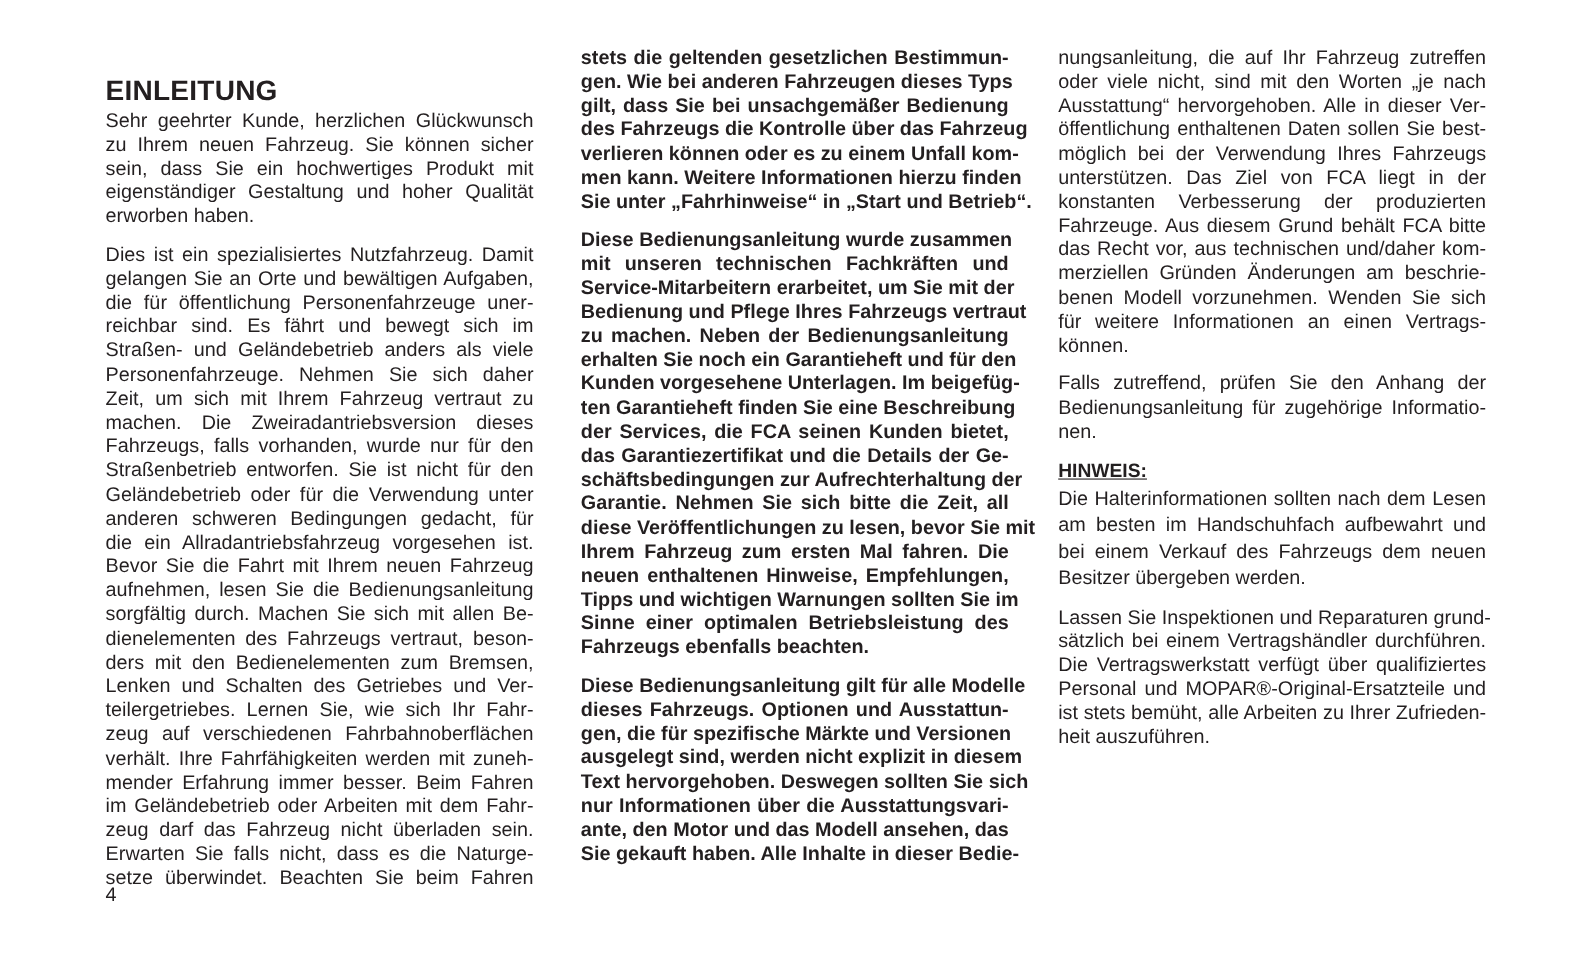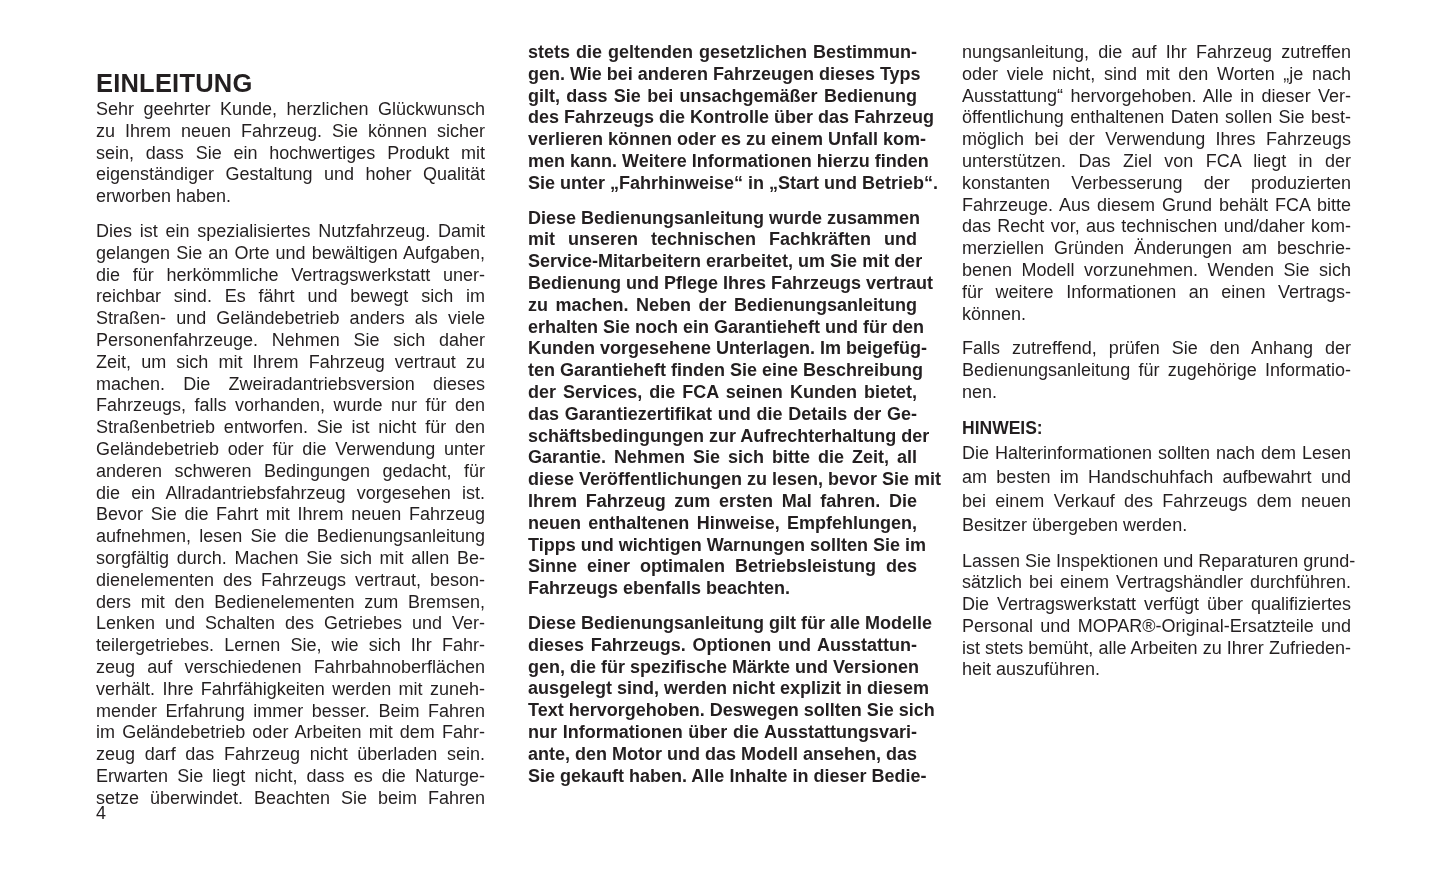--- a/index.html
+++ b/index.html
@@ -7,40 +7,40 @@
          font-family: "Liberation Sans", sans-serif; color: #231f20; }
   .col { position: absolute; top: 40px; }
   .c1 { left: 96px; width: 389px; margin-top: 28px; }
   .c2 { left: 528px; width: 389px; top: 42px; font-weight: bold; }
   .c3 { left: 962px; width: 389px; top: 42px; }
   h1.title { font-size: 25.5px; font-weight: bold; margin: 0 0 1px 0; line-height: 30px; letter-spacing: 0.2px; }
   .para { margin: 0 0 13px 0; }
   .line { display: block; font-size: 18px; line-height: 21.8px; height: 21.8px;
           text-align: justify; text-align-last: justify; white-space: nowrap; overflow: visible; }
   .line.last { text-align-last: left; }
-  .hinweis-head { font-size: 17.5px; font-weight: bold; line-height: 22px; margin: 0 0 2px 0; }
+  .hinweis-head { font-size: 17.5px; font-weight: bold; line-height: 22px; margin: 0 0 2px 0; text-decoration: underline; }
   .note .line { line-height: 24.2px; height: 24.2px; }
   .page-number { position: absolute; left: 96px; top: 803px; font-size: 18px; }
 </style>
 </head>
 <body>
 
 <div class="col c1">
   <h1 class="title">EINLEITUNG</h1>
   <div class="para">
       <span class="line">Sehr geehrter Kunde, herzlichen Glückwunsch</span>
       <span class="line">zu Ihrem neuen Fahrzeug. Sie können sicher</span>
       <span class="line">sein, dass Sie ein hochwertiges Produkt mit</span>
       <span class="line">eigenständiger Gestaltung und hoher Qualität</span>
       <span class="line last">erworben haben.</span>
     </div>
   <div class="para">
       <span class="line">Dies ist ein spezialisiertes Nutzfahrzeug. Damit</span>
       <span class="line">gelangen Sie an Orte und bewältigen Aufgaben,</span>
-      <span class="line">die für herkömmliche Vertragswerkstatt uner-</span>
+      <span class="line">die für öffentlichung Personenfahrzeuge uner-</span>
       <span class="line">reichbar sind. Es fährt und bewegt sich im</span>
       <span class="line">Straßen- und Geländebetrieb anders als viele</span>
       <span class="line">Personenfahrzeuge. Nehmen Sie sich daher</span>
       <span class="line">Zeit, um sich mit Ihrem Fahrzeug vertraut zu</span>
       <span class="line">machen. Die Zweiradantriebsversion dieses</span>
       <span class="line">Fahrzeugs, falls vorhanden, wurde nur für den</span>
       <span class="line">Straßenbetrieb entworfen. Sie ist nicht für den</span>
       <span class="line">Geländebetrieb oder für die Verwendung unter</span>
       <span class="line">anderen schweren Bedingungen gedacht, für</span>
       <span class="line">die ein Allradantriebsfahrzeug vorgesehen ist.</span>
@@ -49,21 +49,21 @@
       <span class="line">sorgfältig durch. Machen Sie sich mit allen Be-</span>
       <span class="line">dienelementen des Fahrzeugs vertraut, beson-</span>
       <span class="line">ders mit den Bedienelementen zum Bremsen,</span>
       <span class="line">Lenken und Schalten des Getriebes und Ver-</span>
       <span class="line">teilergetriebes. Lernen Sie, wie sich Ihr Fahr-</span>
       <span class="line">zeug auf verschiedenen Fahrbahnoberflächen</span>
       <span class="line">verhält. Ihre Fahrfähigkeiten werden mit zuneh-</span>
       <span class="line">mender Erfahrung immer besser. Beim Fahren</span>
       <span class="line">im Geländebetrieb oder Arbeiten mit dem Fahr-</span>
       <span class="line">zeug darf das Fahrzeug nicht überladen sein.</span>
-      <span class="line">Erwarten Sie liegt nicht, dass es die Naturge-</span>
+      <span class="line">Erwarten Sie falls nicht, dass es die Naturge-</span>
       <span class="line">setze überwindet. Beachten Sie beim Fahren</span>
     </div>
 </div>
 
 <div class="col c2">
   <div class="para">
       <span class="line">stets die geltenden gesetzlichen Bestimmun-</span>
       <span class="line">gen. Wie bei anderen Fahrzeugen dieses Typs</span>
       <span class="line">gilt, dass Sie bei unsachgemäßer Bedienung</span>
       <span class="line">des Fahrzeugs die Kontrolle über das Fahrzeug</span>

